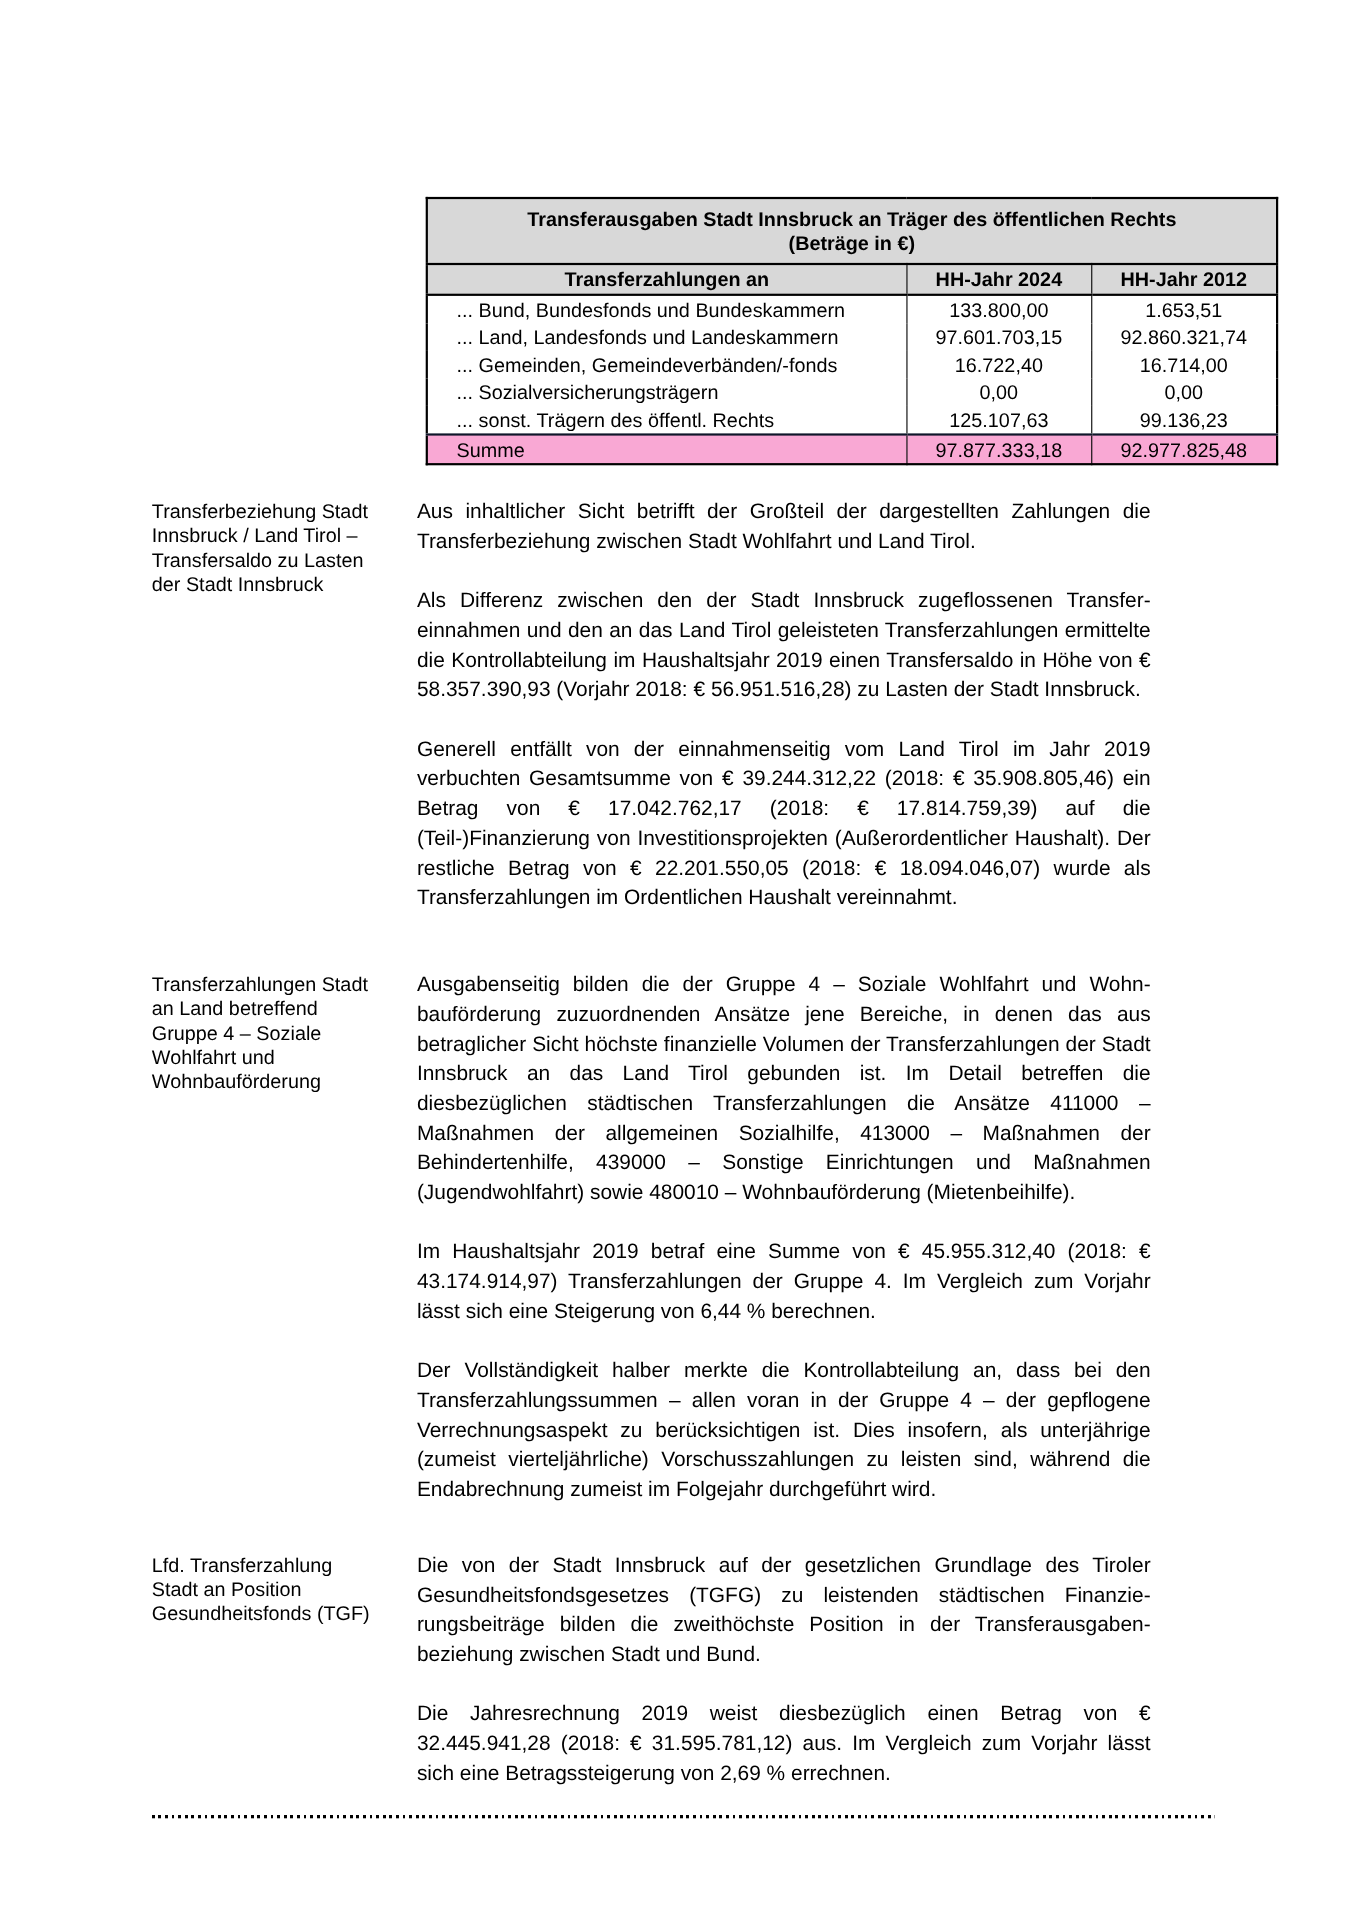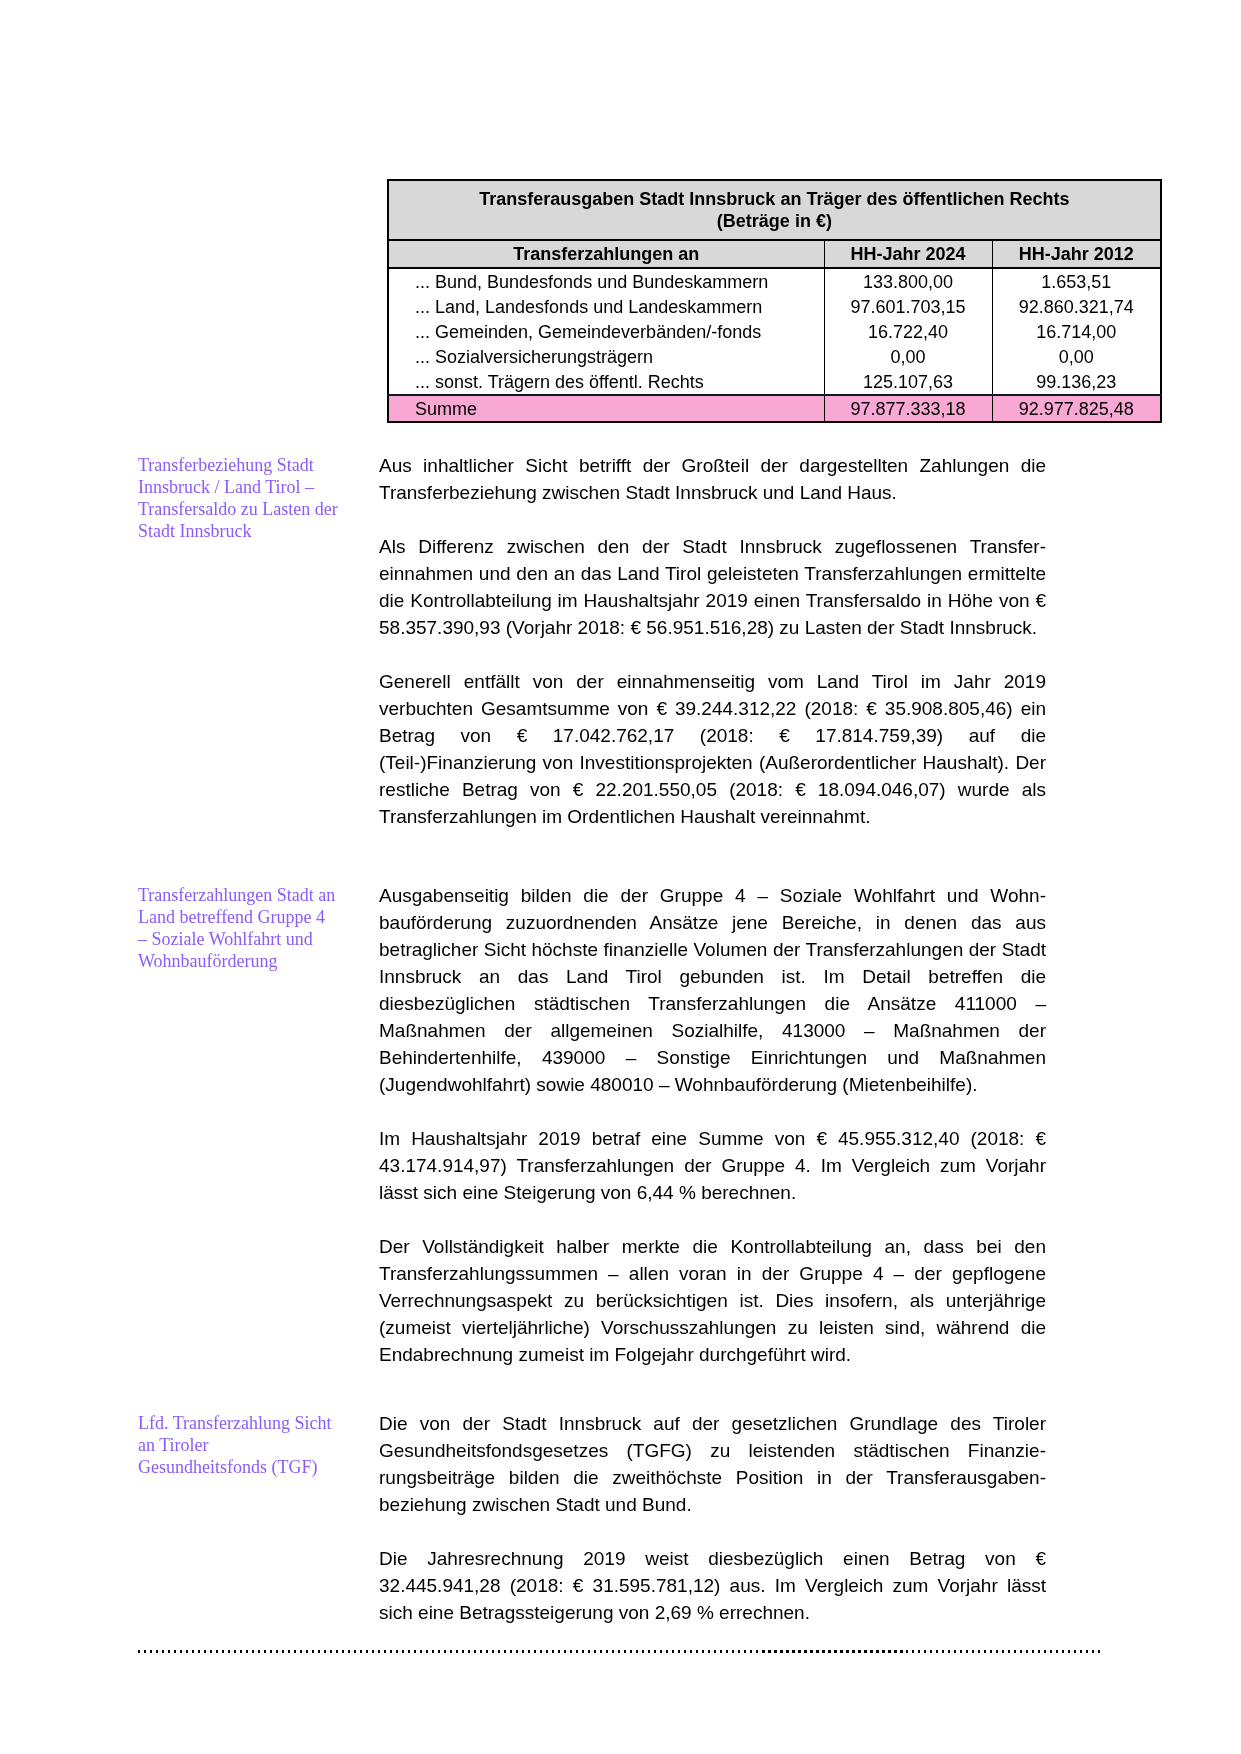--- a/index.html
+++ b/index.html
@@ -36,21 +36,21 @@
   .doc-table .data td.num, .doc-table .total td.num { text-align:center;margin-left:16px; }
   .doc-table .total td {
     background:#f9a8d4; font-weight:normal; height:25px; line-height:24px;
     border-top:2px solid #0f172a;
   }
 
   
   .section { position:absolute; left:138px; width:908px; display:flex; }
   .margin-col {
     flex:0 0 200px; margin-right:41px;
-    color:#8b5cf6; font-size:18px; line-height:22px; padding-top:2px;font-family:Liberation Serif, serif;
+    color:#000000; font-size:18px; line-height:22px; padding-top:2px;
   }
   .body-col {
     flex:0 0 667px; width:667px;
     font-size:19px; line-height:27px; text-align:justify;
     hyphens:manual;
   }
   .body-col p { margin:0 0 27px 0; }
   .body-col p:last-child { margin-bottom:0; }
   .sec-1 { top:452px; }
   .sec-2 { top:882px; }
@@ -119,37 +119,37 @@
       <td>Summe</td>
       <td class="num">97.877.333,18</td>
       <td class="num">92.977.825,48</td>
     </tr>
   </tbody>
     </table>
 
   <div class="section sec-1">
     <div class="margin-col">Transferbeziehung Stadt Innsbruck / Land Tirol – Transfersaldo zu Lasten der Stadt Innsbruck</div>
     <div class="body-col">
-      <p>Aus inhaltlicher Sicht betrifft der Großteil der dargestellten Zahlungen die Transferbeziehung zwischen Stadt Innsbruck und Land Haus.</p>
+      <p>Aus inhaltlicher Sicht betrifft der Großteil der dargestellten Zahlungen die Transferbeziehung zwischen Stadt Wohlfahrt und Land Tirol.</p>
       <p>Als Differenz zwischen den der Stadt Innsbruck zugeflossenen Transfer­einnahmen und den an das Land Tirol geleisteten Transferzahlungen ermittelte die Kontrollabteilung im Haushaltsjahr 2019 einen Transfersal­do in Höhe von € 58.357.390,93 (Vorjahr 2018: € 56.951.516,28) zu Las­ten der Stadt Innsbruck.</p>
       <p>Generell entfällt von der einnahmenseitig vom Land Tirol im Jahr 2019 verbuchten Gesamtsumme von € 39.244.312,22 (2018: € 35.908.805,46) ein Betrag von € 17.042.762,17 (2018: € 17.814.759,39) auf die (Teil-)Finanzierung von Investitionsprojekten (Außerordentlicher Haus­halt). Der restliche Betrag von € 22.201.550,05 (2018: € 18.094.046,07) wurde als Transferzahlungen im Ordentlichen Haushalt vereinnahmt.</p>
     </div>
   </div>
 
   <div class="section sec-2">
     <div class="margin-col">Transferzahlungen Stadt an Land betreffend Gruppe 4 – Soziale Wohlfahrt und Wohnbauförderung</div>
     <div class="body-col">
       <p>Ausgabenseitig bilden die der Gruppe 4 – Soziale Wohlfahrt und Wohn­bauförderung zuzuordnenden Ansätze jene Bereiche, in denen das aus betraglicher Sicht höchste finanzielle Volumen der Transferzahlun­gen der Stadt Innsbruck an das Land Tirol gebunden ist. Im Detail betref­fen die diesbezüglichen städtischen Transferzahlungen die Ansätze 411000 – Maßnahmen der allgemeinen Sozialhilfe, 413000 – Maßnah­men der Behindertenhilfe, 439000 – Sonstige Einrichtungen und Maß­nahmen (Jugendwohlfahrt) sowie 480010 – Wohnbauförderung (Mieten­beihilfe).</p>
       <p>Im Haushaltsjahr 2019 betraf eine Summe von € 45.955.312,40 (2018: € 43.174.914,97) Transferzahlungen der Gruppe 4. Im Vergleich zum Vorjahr lässt sich eine Steigerung von 6,44 % berechnen.</p>
       <p>Der Vollständigkeit halber merkte die Kontrollabteilung an, dass bei den Transferzahlungssummen – allen voran in der Gruppe 4 – der gepfloge­ne Verrechnungsaspekt zu berücksichtigen ist. Dies insofern, als unter­jährige (zumeist vierteljährliche) Vorschusszahlungen zu leisten sind, während die Endabrechnung zumeist im Folgejahr durchgeführt wird.</p>
     </div>
   </div>
 
   <div class="section sec-3">
-    <div class="margin-col">Lfd. Transferzahlung Sicht an Tiroler Gesundheitsfonds (TGF)</div>
+    <div class="margin-col">Lfd. Transferzahlung Stadt an Position Gesundheitsfonds (TGF)</div>
     <div class="body-col">
       <p>Die von der Stadt Innsbruck auf der gesetzlichen Grundlage des Tiroler Gesundheitsfondsgesetzes (TGFG) zu leistenden städtischen Finanzie­rungsbeiträge bilden die zweithöchste Position in der Transferausgaben­beziehung zwischen Stadt und Bund.</p>
       <p>Die Jahresrechnung 2019 weist diesbezüglich einen Betrag von € 32.445.941,28 (2018: € 31.595.781,12) aus. Im Vergleich zum Vorjahr lässt sich eine Betragssteigerung von 2,69 % errechnen.</p>
     </div>
   </div>
 
   <div class="footer">
     <div class="footer-dots"></div>
   </div>
 

